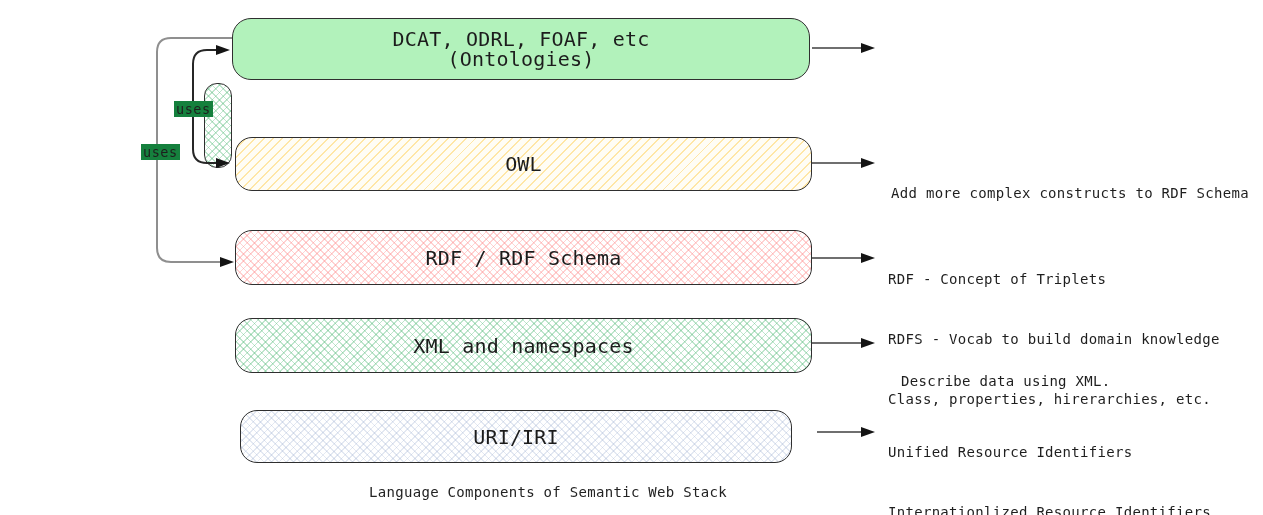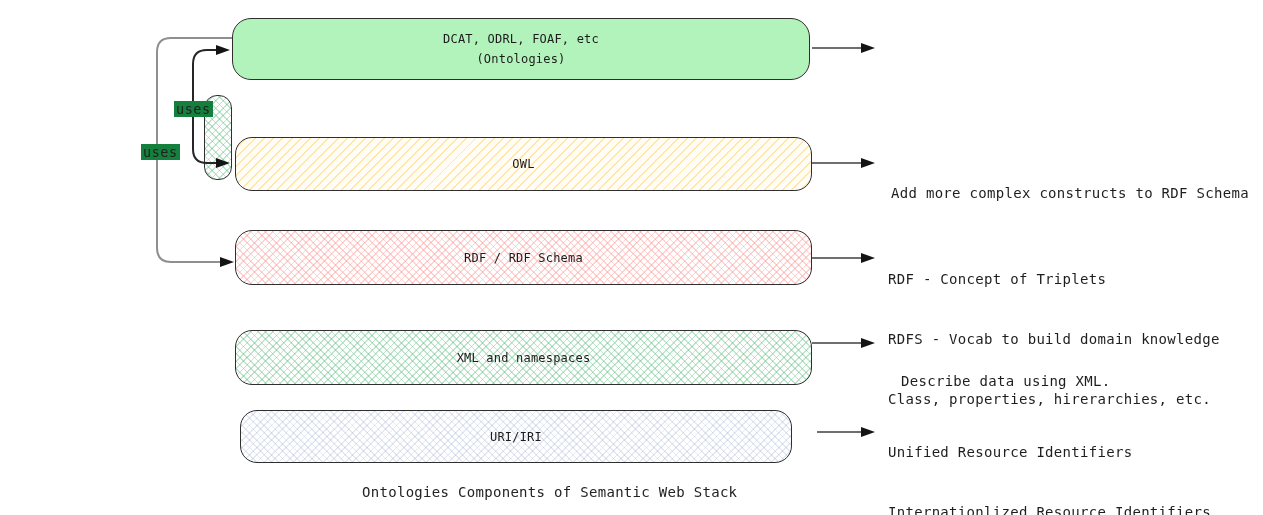--- a/index.html
+++ b/index.html
@@ -6,40 +6,39 @@
   .canvas {
     position:relative; width:1263px; height:515px; overflow:hidden;
     background:#ffffff;
     font-family:"DejaVu Sans Mono","Liberation Mono",monospace;
     color:#1e1e1e;
   }
   .box {
     position:absolute; box-sizing:border-box;
     border:1.6px solid #2f2f2f; border-radius:17px;
     display:flex; flex-direction:column; align-items:center; justify-content:center;
-    font-size:12px; letter-spacing:0.2px; line-height:20px; text-align:center;
+    font-size:20px; letter-spacing:0.2px; line-height:20px; text-align:center;
     color:#1c1c1c;
   }
   .fill-solid-green { background-color:#b2f2bb; }
   .hatch-yellow {
     background-color:#fffdf5;
     background-image:repeating-linear-gradient(135deg, rgba(255,208,88,0.50) 0 1.4px, transparent 1.4px 6.5px);
   }
   .cross-pink {
     background-color:#ffffff;
     background-image:
       repeating-linear-gradient(45deg,  rgba(255,138,138,0.38) 0 1.2px, transparent 1.2px 5.2px),
       repeating-linear-gradient(135deg, rgba(255,138,138,0.38) 0 1.2px, transparent 1.2px 5.2px);
   }
   .cross-green {
     background-color:#ffffff;
     background-image:
       repeating-linear-gradient(45deg,  rgba(70,180,110,0.34) 0 1.2px, transparent 1.2px 5.2px),
       repeating-linear-gradient(135deg, rgba(70,180,110,0.34) 0 1.2px, transparent 1.2px 5.2px);
-    margin-top: 12px;
   }
   .cross-faint {
     background-color:#ffffff;
     background-image:
       repeating-linear-gradient(45deg,  rgba(148,168,205,0.26) 0 1.2px, transparent 1.2px 5.2px),
       repeating-linear-gradient(135deg, rgba(148,168,205,0.26) 0 1.2px, transparent 1.2px 5.2px);
   }
   .pill {
     position:absolute; left:204px; top:83px; width:28px; height:85px;
     box-sizing:border-box; border:1.4px solid #2f2f2f; border-radius:13px;
@@ -128,15 +127,15 @@
   <div class="desc" style="left:901px; top:331px;">
     <div>Describe data using XML.</div>
   </div>
 
   <div class="desc" style="left:888px; top:402px;">
     <div>Unified Resource Identifiers</div>
     <div>Internationlized Resource Identifiers</div>
     
   </div>
 
-  <div class="caption">Ontologies Components of Semantic Web Stack</div>
+  <div class="caption">Language Components of Semantic Web Stack</div>
 
 </div>
 
 </body></html>

